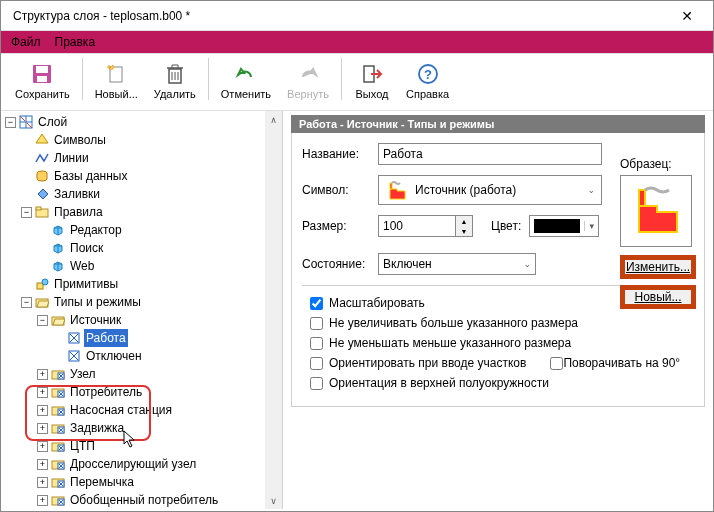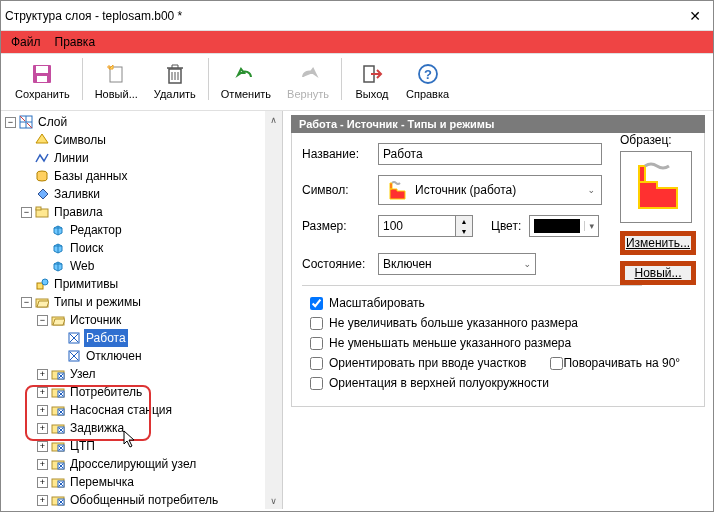--- a/index.html
+++ b/index.html
@@ -1,22 +1,22 @@
 <!DOCTYPE html>
 <html><head>
 <meta charset="utf-8">
 <style>
 * { box-sizing: border-box; margin: 0; padding: 0; }
 body { font-family: "Segoe UI", Tahoma, sans-serif; font-size: 12px; color: #000; background: #fff; width: 714px; height: 512px; border: 1px solid #888; overflow: hidden; }
 
-.titlebar { display: flex; align-items: center; justify-content: space-between; height: 30px; padding: 0 4px; background: #fff; border-bottom: 1px solid #e0e0e0; }
+.titlebar { display: flex; align-items: center; justify-content: space-between; height: 30px; padding: 0 12px; background: #fff; border-bottom: 1px solid #e0e0e0; }
 .titlebar .title { font-size: 12px; }
 .titlebar .close { font-size: 14px; padding: 4px 8px; cursor: pointer; }
 
-.menubar { display: flex; gap: 14px; padding: 4px 10px; background: #ef4444; }
+.menubar { display: flex; gap: 14px; padding: 4px 10px; background: #be185d; }
 .menubar span { cursor: pointer; }
 
 .toolbar { display: flex; align-items: flex-start; padding: 4px 6px 6px; gap: 0; border-top: 1px solid #e0e0e0; border-bottom: 1px solid #e0e0e0; }
 .tb-btn { display: flex; flex-direction: column; align-items: center; justify-content: center; min-width: 52px; padding: 4px 8px; cursor: pointer; }
 .tb-btn .ico { width: 24px; height: 24px; display: flex; align-items: center; justify-content: center; }
 .tb-btn .lbl { font-size: 11px; margin-top: 2px; white-space: nowrap; }
 .tb-sep { width: 1px; height: 42px; background: #d0d0d0; margin: 0 4px; }
 .disabled { color: #b0b0b0; }
 .disabled svg * { stroke: #c0c0c0 !important; fill: #c0c0c0 !important; }
 
@@ -57,21 +57,21 @@
 .color-sw .dd { width:14px; text-align:center; font-size:9px; color:#606060; border-left:1px solid #ccc; }
 .sel-state { width: 158px; height: 22px; border:1px solid #888; padding:2px 4px; display:flex; align-items:center; background:#fff; cursor:pointer; }
 .sel-state .dd{ margin-left:auto; font-size:9px; color:#606060;}
 
 .check-row { display: flex; align-items: center; gap: 6px; margin-bottom: 6px; padding-left: 8px; }
 .check-row input { width:13px; height:13px; }
 .inline-pair{ display:flex; gap: 24px;}
 
 .right-side { position: relative; }
 .sample-col { position: absolute; right: 6px; top: 0; width: 78px; }
-.sample-lbl { font-size: 12px; margin-bottom: 4px; }
+.sample-lbl { font-size: 12px; margin-bottom: 4px; margin-top: 24px; }
 .sample-box { width: 72px; height: 72px; border:1px solid #888; display:flex; align-items:center; justify-content:center; margin-bottom:8px;}
 .btn { display:block; width: 76px; border:5px solid #c2410c; background:#f0f0f0; padding:0 0; font-size:12px; text-align:center; margin-bottom:6px; cursor:pointer;text-decoration:underline; }
 
 .divider { height:1px; background:#d0d0d0; margin: 10px 0; width: 340px;}
 
 svg { display:block; }
 </style>
 </head>
 <body>
 

